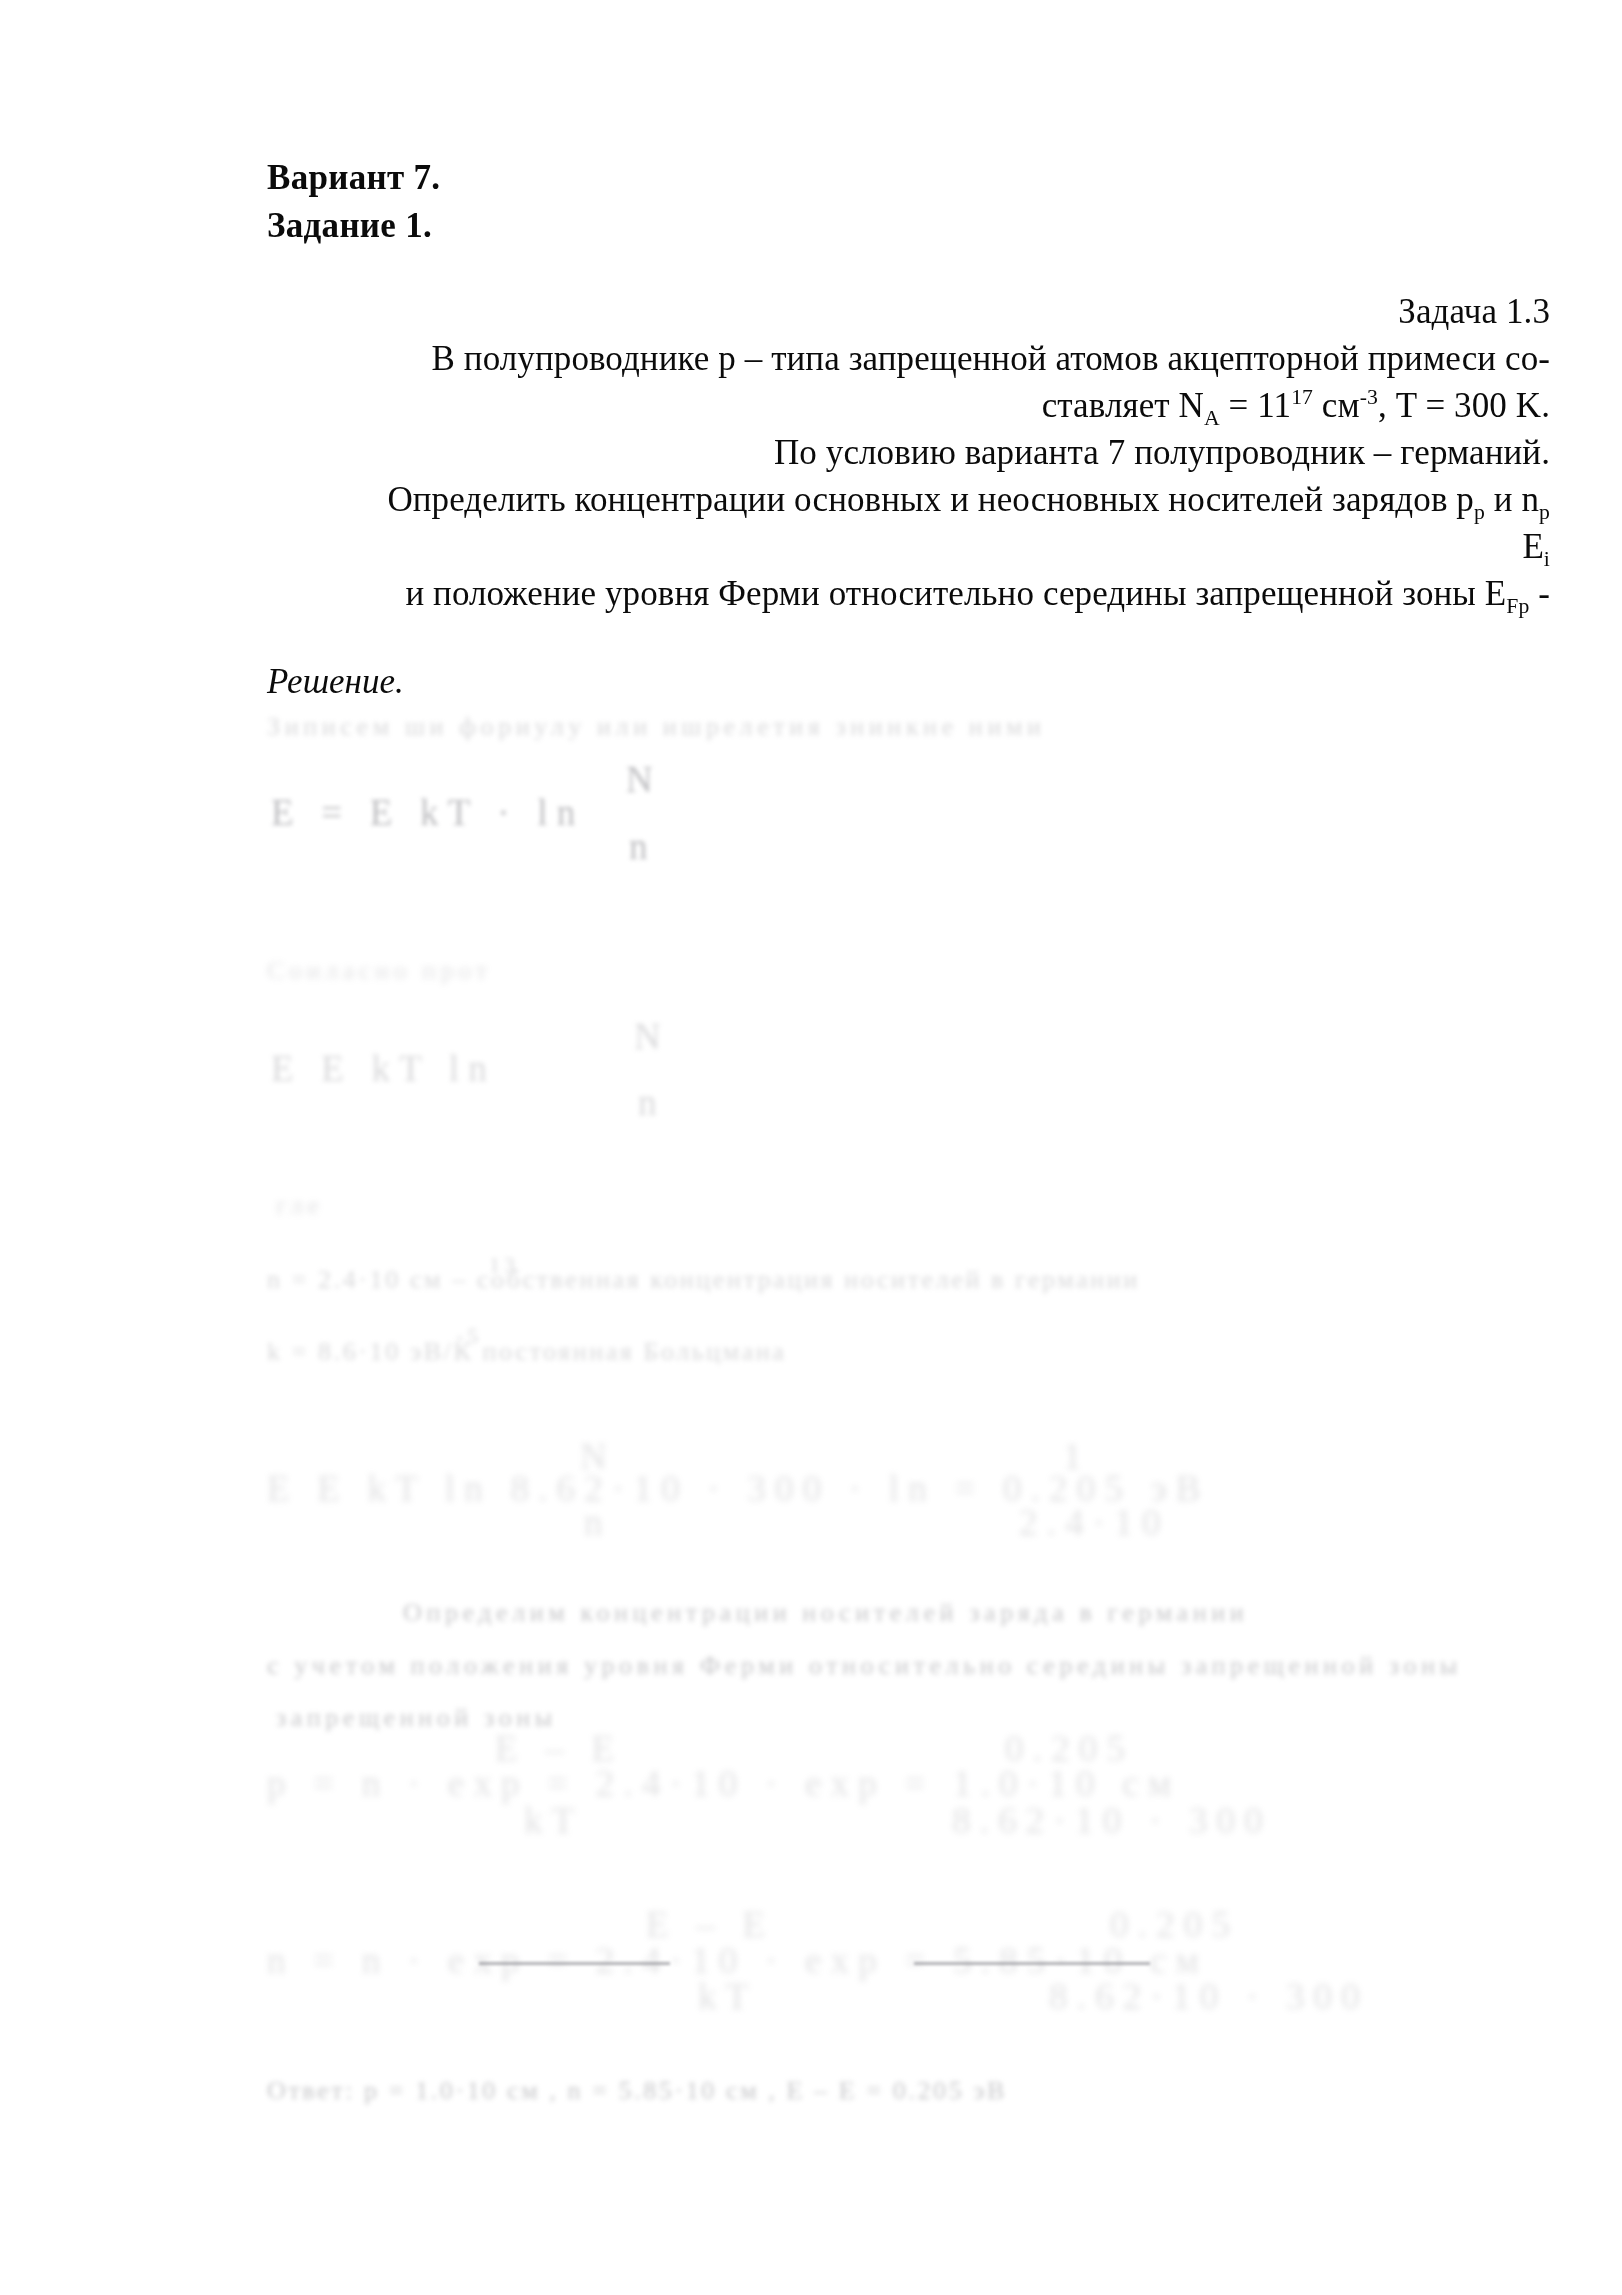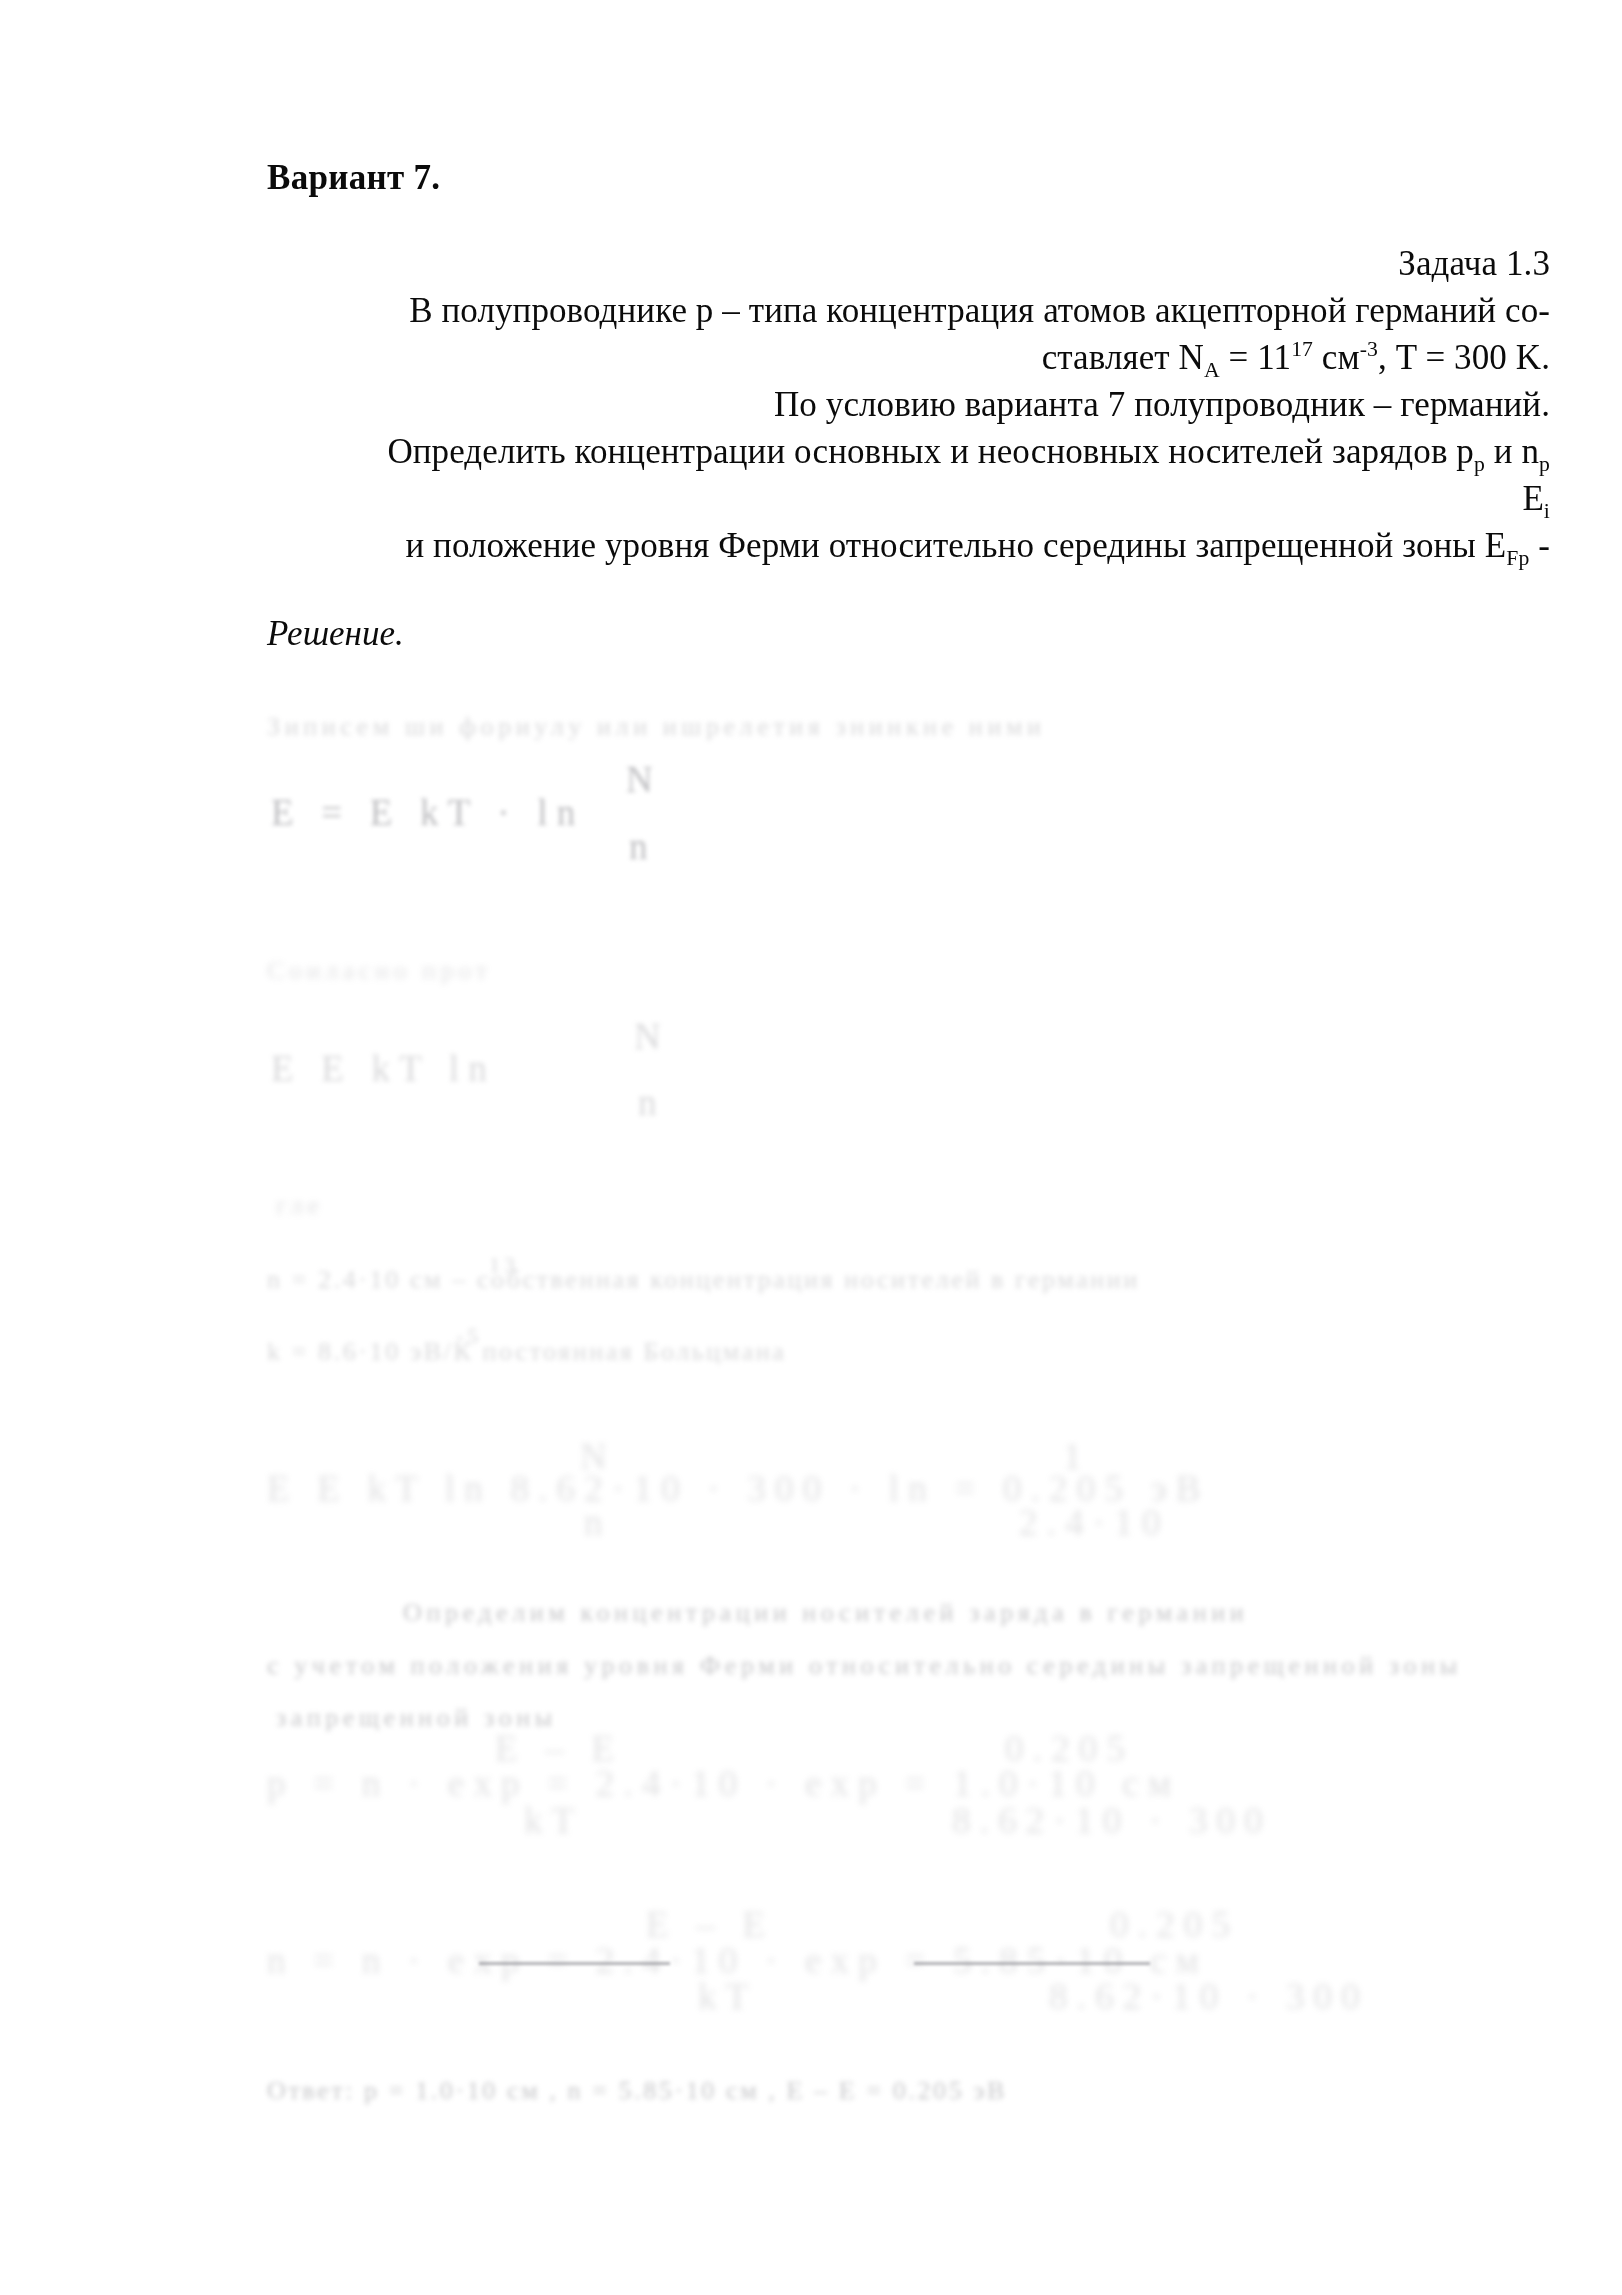--- a/index.html
+++ b/index.html
@@ -97,26 +97,27 @@
   }
 </style>
 </head>
 <body>
 
 <div class="page">
 
   <div class="content">
 
     <div class="hd">Вариант 7.</div>
+    <div class="hd">Задание 1.</div>
 
     <div class="gap-after-head"></div>
 
     <div class="para">Задача 1.3</div>
 
-    <div class="para nowrap"><span>В полупроводнике p – типа концентрация атомов акцепторной германий со-</span></div>
+    <div class="para nowrap"><span>В полупроводнике p – типа запрещенной атомов акцепторной примеси со-</span></div>
 
     <div class="para nowrap"><span>ставляет N</span><sub class="sb">A</sub><span> = 11</span><sup class="sp">17</sup><span> см</span><sup class="sp">-3</sup><span>, T = 300 K.</span></div>
 
     <div class="para nowrap">По условию варианта 7 полупроводник – германий.</div>
 
     <div class="para nowrap"><span>Определить концентрации основных и неосновных носителей зарядов p</span><sub class="sb">p</sub><span> и n</span><sub class="sb">p</sub></div>
 
     <div class="para nowrap"><span>E</span><sub class="sb">i</sub></div>
 
     <div class="para nowrap"><span>и положение уровня Ферми относительно середины запрещенной зоны E</span><sub class="sb">Fp</sub><span> -</span></div>

